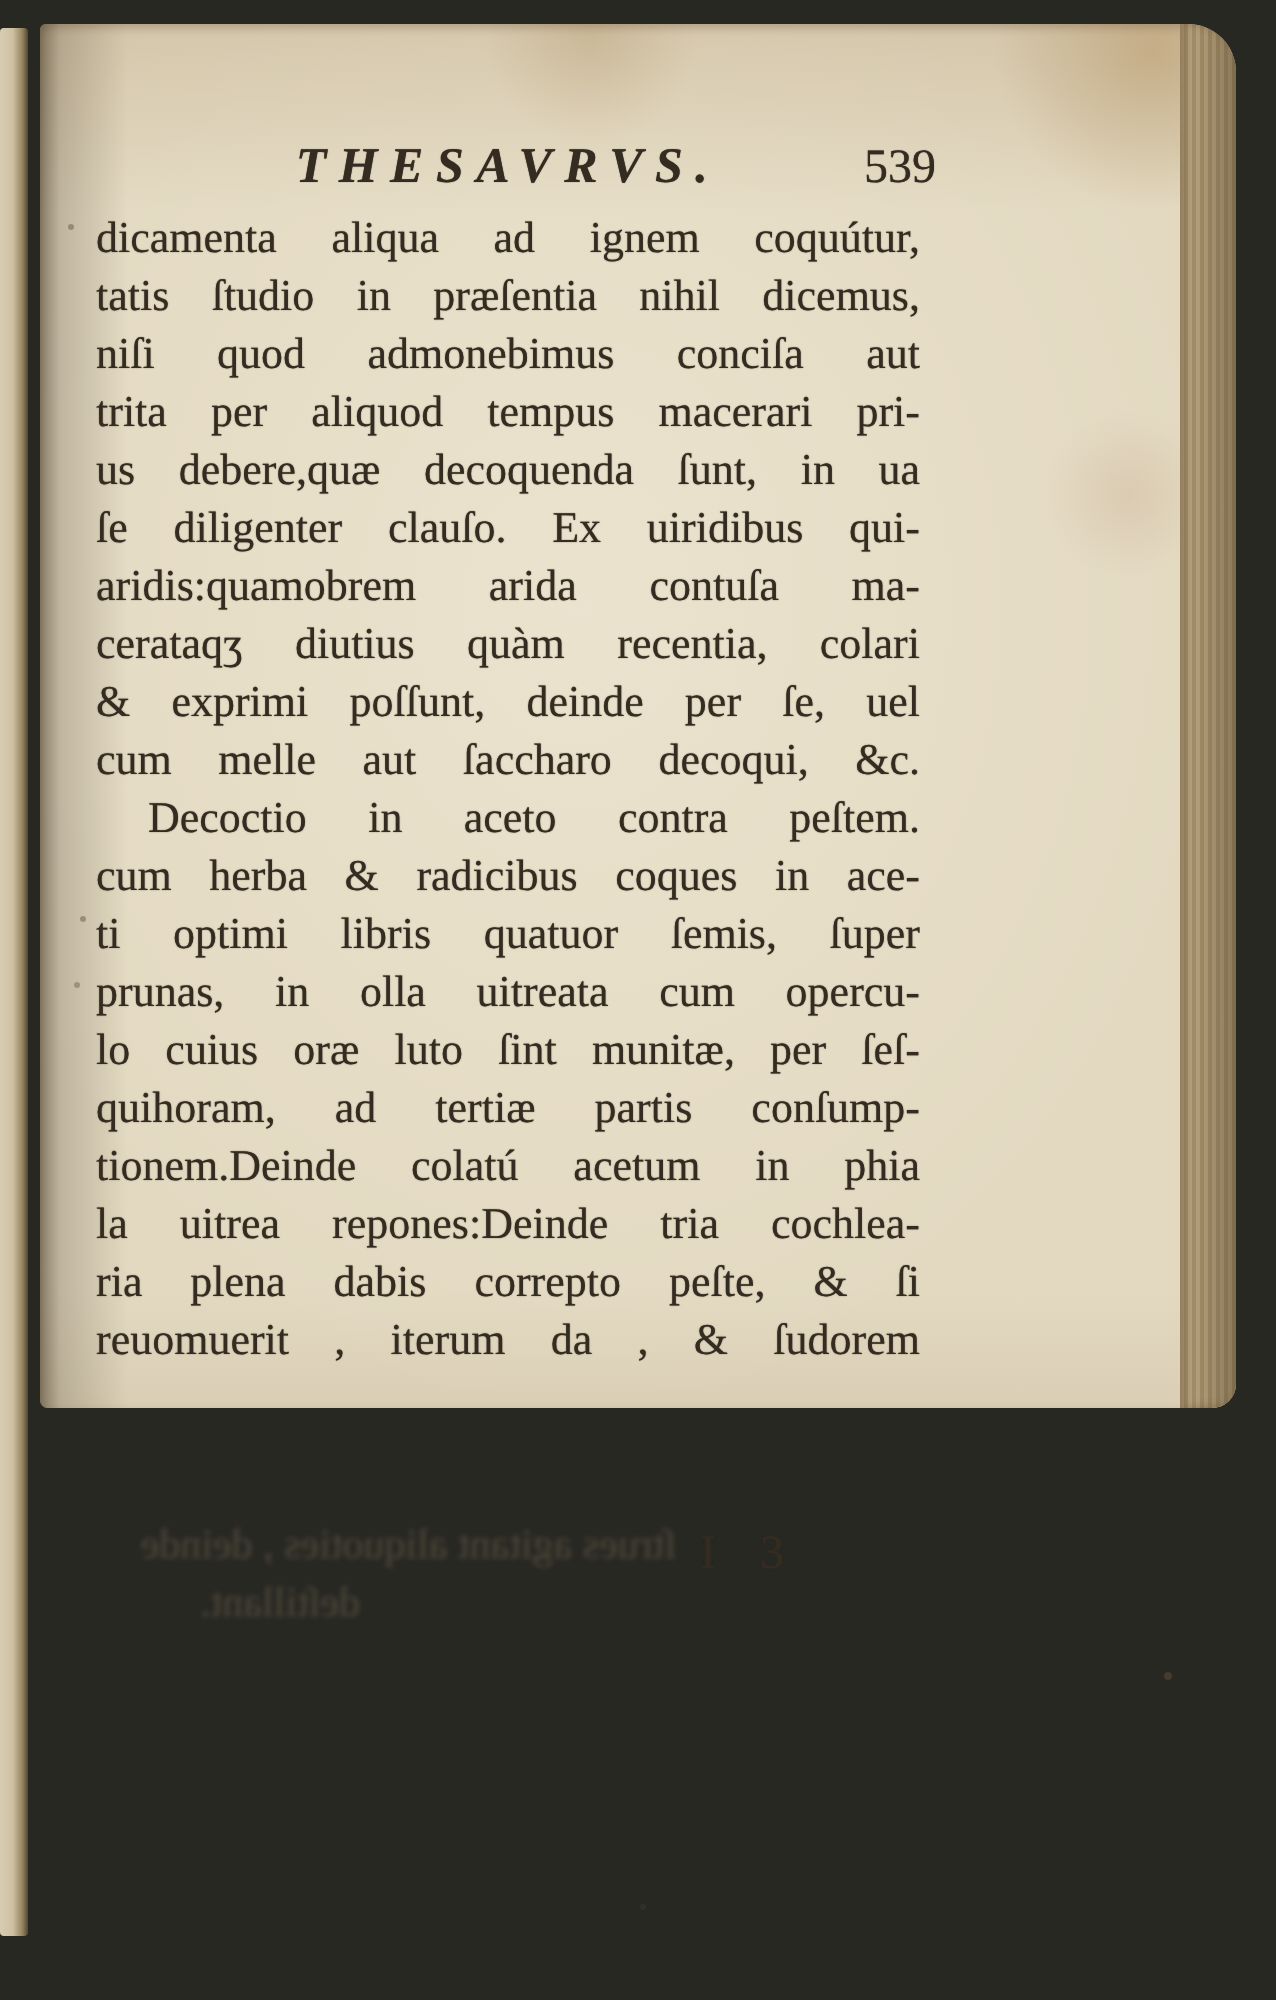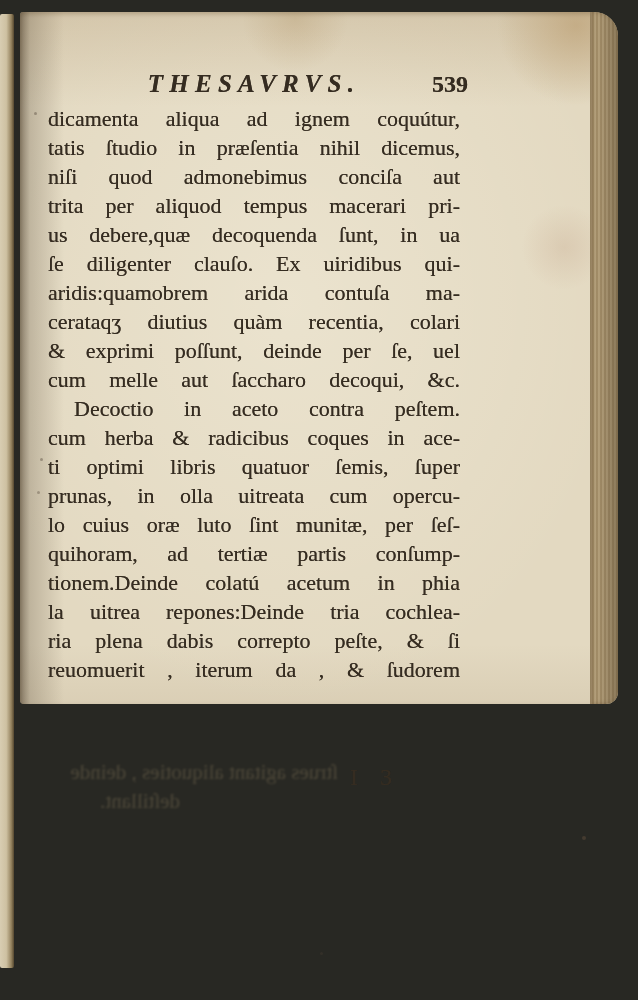--- a/index.html
+++ b/index.html
@@ -43,21 +43,21 @@
     box-shadow: inset 3px 0 4px rgba(80,60,35,.45);
   }
 
   
   .header{position:absolute;left:28px;top:58px;width:412px;height:32px;color:var(--ink);}
   .running-title{
     display:block;text-align:center;font-style:italic;font-weight:600;
     font-size:25px;letter-spacing:.25em;
     text-shadow:0 0 .5px rgba(53,44,33,.85);
   }
-  .folio{position:absolute;right:-8px;top:1px;font-size:24px;font-weight:700;
+  .folio{position:absolute;right:-8px;top:1px;font-size:24px;font-weight:400;
     text-shadow:0 0 .5px rgba(53,44,33,.85);}
 
   
   .body-text{position:absolute;left:28px;top:92px;width:412px;color:var(--ink);}
   .line{
     font-size:22px;line-height:29px;height:29px;overflow:hidden;
     text-align:justify;text-align-last:justify;word-spacing:-1px;
     text-shadow:0 0 .6px rgba(53,44,33,.8);
   }
   .line.indent{text-indent:26px;}

